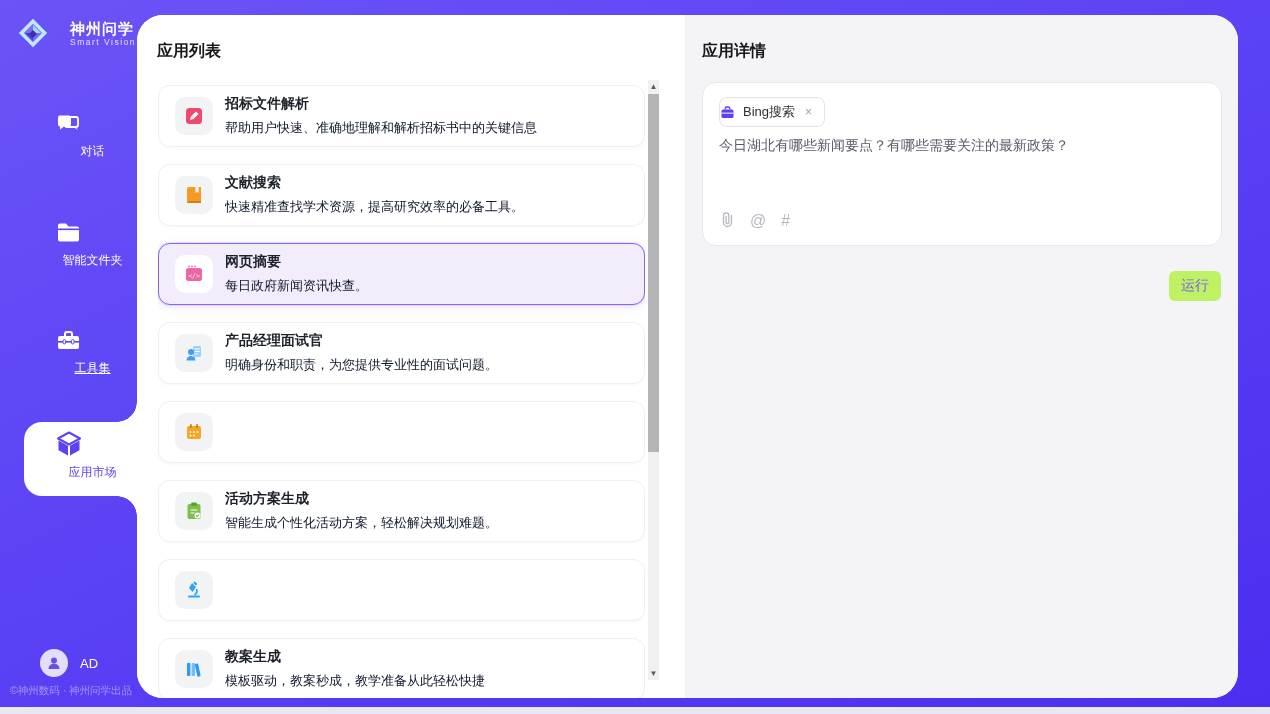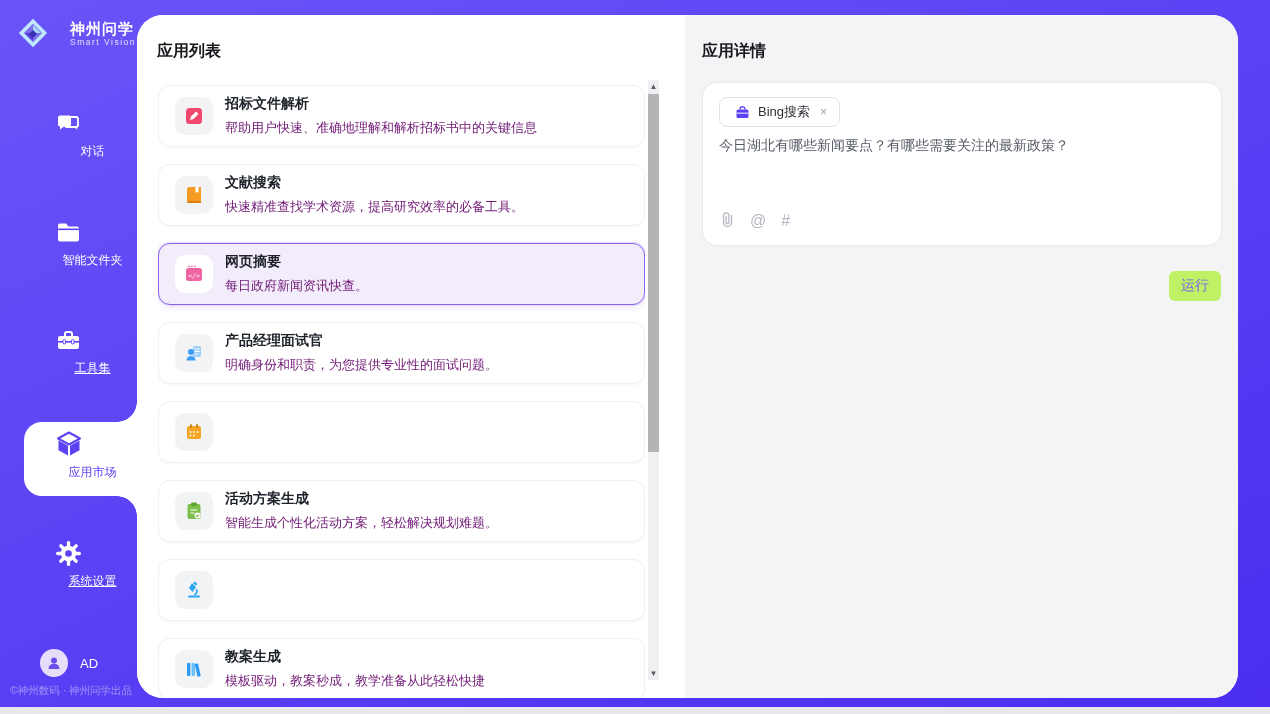--- a/index.html
+++ b/index.html
@@ -42,34 +42,34 @@
   .card { position:relative; height:62px; margin-bottom:17px; background:#fff;
     border:1px solid #f0f0f2; border-radius:12px; display:flex; align-items:center;
     padding:0 14px 0 16px; gap:12px; cursor:pointer;
     box-shadow:0 1px 3px rgba(30,30,60,.04); }
   .card.selected { background:#f3edfb; border:1px solid #8a63e8;
     box-shadow:0 0 0 1px rgba(138,99,232,.15), 0 2px 8px rgba(110,70,220,.15); }
   .app-ic { flex:0 0 38px; width:38px; height:38px; border-radius:10px; background:#f2f3f5;
     display:flex; align-items:center; justify-content:center; }
   .card.selected .app-ic { background:#fff; }
   .card-name { font-size:14px; font-weight:bold; color:#1d2129; margin-bottom:6px; }
-  .card-desc { font-size:13px; color:#701a75; white-space:nowrap; overflow:hidden; }
+  .card-desc { font-size:13px; color:#0f172a; white-space:nowrap; overflow:hidden; }
   
   .sb { position:absolute; left:511px; top:65px; width:11px; height:600px; background:#f0f0f2; }
   .sb-arrow { position:absolute; left:0; width:11px; height:13px; font-size:8px; color:#5a5a60;
     text-align:center; line-height:13px; cursor:pointer; }
   .sb-up { top:0; } .sb-down { bottom:0; }
   .sb-thumb { position:absolute; left:0; top:14px; width:11px; height:358px; background:#b4b4b6; cursor:pointer; }
 
   
   .panel-detail { position:relative; flex:1; height:100%; background:#f4f4f6; }
   .panel-detail .panel-title { padding-left:17px; }
   .query-card { position:absolute; left:17px; top:67px; width:520px; height:164px;
     background:#fff; border:1px solid #e7e7ec; border-radius:14px; padding:14px 16px; }
-  .tag { display:inline-flex; align-items:center; gap:8px; height:30px; padding:0 10px 0 15px;
+  .tag { display:inline-flex; align-items:center; gap:8px; height:30px; padding:0 10px 0 0;
     border:1px solid #e2e2e8; border-radius:8px; background:#fff; }
   .tag-label { font-size:13px; color:#2d2f36; }
   .tag-x { font-size:12px; color:#9aa0a8; cursor:pointer; padding:0 2px; }
   .query-text { margin-top:10px; font-size:14px; color:#565b66; }
   .q-toolbar { position:absolute; left:17px; bottom:14px; display:flex; align-items:center; gap:15px; }
   .q-toolbar .ti { color:#b3b7bf; font-size:16px; cursor:pointer; line-height:16px; }
   .run-btn { position:absolute; left:484px; top:256px; width:52px; height:30px;
     background:#bef264; color:#7c5cf5; font-size:14px; border:none; border-radius:6px; cursor:pointer; }
 </style>
 </head>
@@ -132,39 +132,20 @@
       <span>
         <svg width="28" height="28" viewBox="0 0 28 28">
           <polygon points="14,2.5 25,8.5 14,14.5 3,8.5" fill="none" stroke="#5b43f5" stroke-width="2" stroke-linejoin="round"></polygon>
           <polygon points="3.5,10.5 13,15.7 13,25.5 3.5,20.3" fill="#5b43f5"></polygon>
           <polygon points="24.5,10.5 15,15.7 15,25.5 24.5,20.3" fill="#5b43f5"></polygon>
         </svg>
       </span>
       <span class="nav-label">应用市场</span>
     </div>
 
-    <div class="nav-item" style="top:540px;">
-      <span>
-        <svg width="27" height="27" viewBox="0 0 26 26">
-          <g fill="#fff">
-            <rect x="11.4" y="1" width="3.2" height="6" rx="1.5"></rect>
-            <rect x="11.4" y="19" width="3.2" height="6" rx="1.5"></rect>
-            <rect x="11.4" y="1" width="3.2" height="6" rx="1.5" transform="rotate(90 13 13)"></rect>
-            <rect x="11.4" y="19" width="3.2" height="6" rx="1.5" transform="rotate(90 13 13)"></rect>
-            <rect x="11.4" y="1" width="3.2" height="6" rx="1.5" transform="rotate(45 13 13)"></rect>
-            <rect x="11.4" y="19" width="3.2" height="6" rx="1.5" transform="rotate(45 13 13)"></rect>
-            <rect x="11.4" y="1" width="3.2" height="6" rx="1.5" transform="rotate(-45 13 13)"></rect>
-            <rect x="11.4" y="19" width="3.2" height="6" rx="1.5" transform="rotate(-45 13 13)"></rect>
-            <circle cx="13" cy="13" r="7.5"></circle>
-          </g>
-          <circle cx="13" cy="13" r="3.2" fill="#5b43f5"></circle>
-        </svg>
-      </span>
-      <span class="nav-label u">系统设置</span>
-    </div>
 
     <div class="user-row">
       <span class="avatar">
         <svg width="16" height="16" viewBox="0 0 16 16">
           <circle cx="8" cy="5.5" r="3" fill="#6b4fe8"></circle>
           <path d="M2.5 14a5.5 5.5 0 0111 0z" fill="#6b4fe8"></path>
         </svg>
       </span>
       <span class="user-name">AD</span>
     </div>

